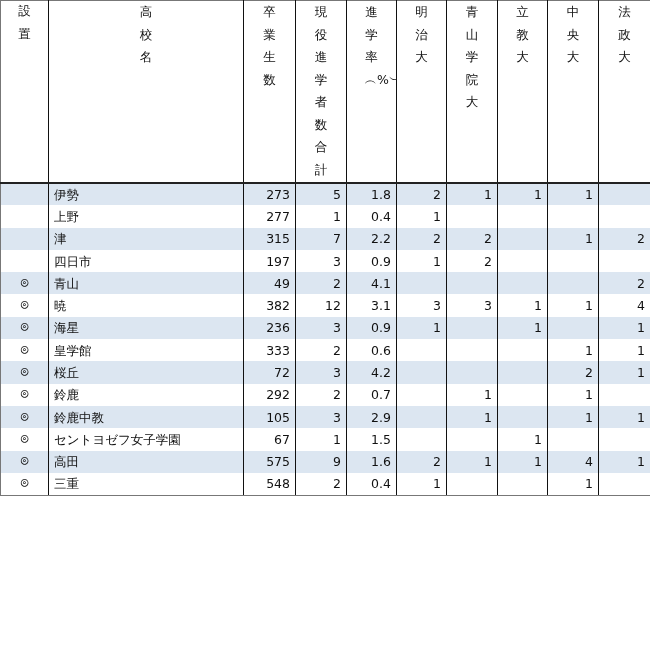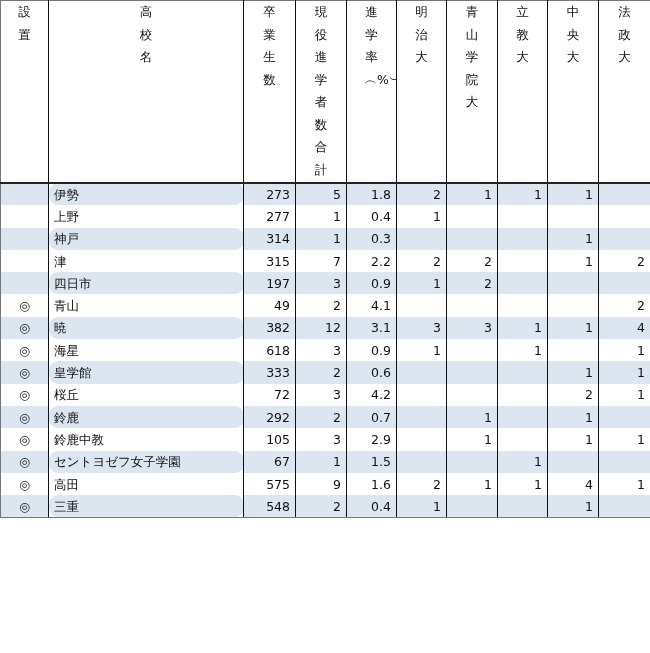--- a/index.html
+++ b/index.html
@@ -10,40 +10,40 @@
     width: 650px;
     font-size: 12.5px;
   }
   table.grid th, table.grid td {
     border-left: 1px solid #111;
     border-right: 1px solid #111;
     padding: 0 5px;
     white-space: nowrap;
     overflow: hidden;
   }
-  table.grid th:first-child, table.grid td:first-child { border-left: 1px solid #777; }
+  table.grid th:first-child, table.grid td:first-child { border-left: 1px solid #777; font-family: Liberation Mono, monospace; }
   table.grid th:last-child, table.grid td:last-child { border-right: 1px solid #777; }
   thead th {
     height: 181px;
     vertical-align: top;
     font-weight: normal;
     border-top: 1px solid #777;
     border-bottom: 2px solid #222;
     text-align: center;
     padding-top: 6px;
     line-height: 22.5px;
   }
   .vert { display: inline-block; width: 14px; word-break: break-all; white-space: normal; text-align: center; }
   tbody tr { height: 22.3px; }
   tbody td { line-height: 21px; }
   tbody tr:nth-child(odd) td { background: #dce6f1; }
   tbody tr:nth-child(even) td { background: #ffffff; }
   tbody tr:last-child td { border-bottom: 1px solid #777; }
   td.c-mark { text-align: center; }
-  td.c-name { text-align: left; padding-left: 3px; border-radius: 9px; }
+  td.c-name { text-align: left; padding-left: 3px; }
   td.num { text-align: right; padding-right: 6px; }
 </style>
 </head>
 <body>
 
 <table class="grid">
   <colgroup>
     <col style="width:48px">
     <col style="width:195px">
     <col style="width:52px">
@@ -89,32 +89,20 @@
         <td class="num">1</td>
         <td class="num">0.4</td>
         <td class="num">1</td>
         <td class="num"></td>
         <td class="num"></td>
         <td class="num"></td>
         <td class="num"></td>
       </tr>
       <tr>
         <td class="c-mark"></td>
-        <td class="c-name">神戸</td>
-        <td class="num">314</td>
-        <td class="num">1</td>
-        <td class="num">0.3</td>
-        <td class="num"></td>
-        <td class="num"></td>
-        <td class="num"></td>
-        <td class="num">1</td>
-        <td class="num"></td>
-      </tr>
-      <tr>
-        <td class="c-mark"></td>
         <td class="c-name">津</td>
         <td class="num">315</td>
         <td class="num">7</td>
         <td class="num">2.2</td>
         <td class="num">2</td>
         <td class="num">2</td>
         <td class="num"></td>
         <td class="num">1</td>
         <td class="num">2</td>
       </tr>
@@ -150,21 +138,21 @@
         <td class="num">3.1</td>
         <td class="num">3</td>
         <td class="num">3</td>
         <td class="num">1</td>
         <td class="num">1</td>
         <td class="num">4</td>
       </tr>
       <tr>
         <td class="c-mark">◎</td>
         <td class="c-name">海星</td>
-        <td class="num">618</td>
+        <td class="num">236</td>
         <td class="num">3</td>
         <td class="num">0.9</td>
         <td class="num">1</td>
         <td class="num"></td>
         <td class="num">1</td>
         <td class="num"></td>
         <td class="num">1</td>
       </tr>
       <tr>
         <td class="c-mark">◎</td>

